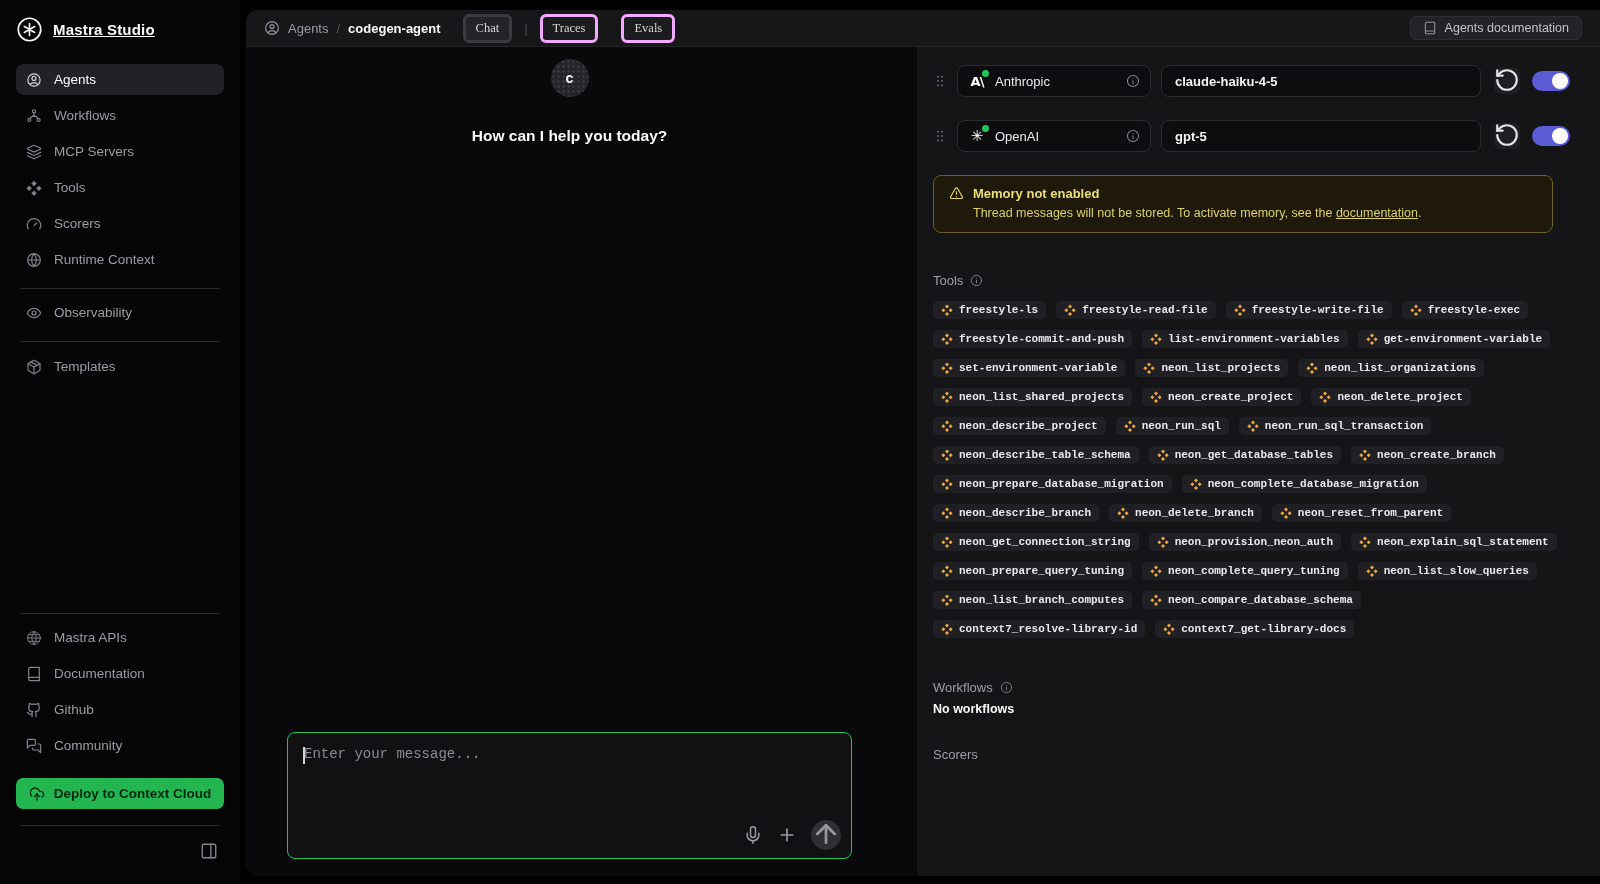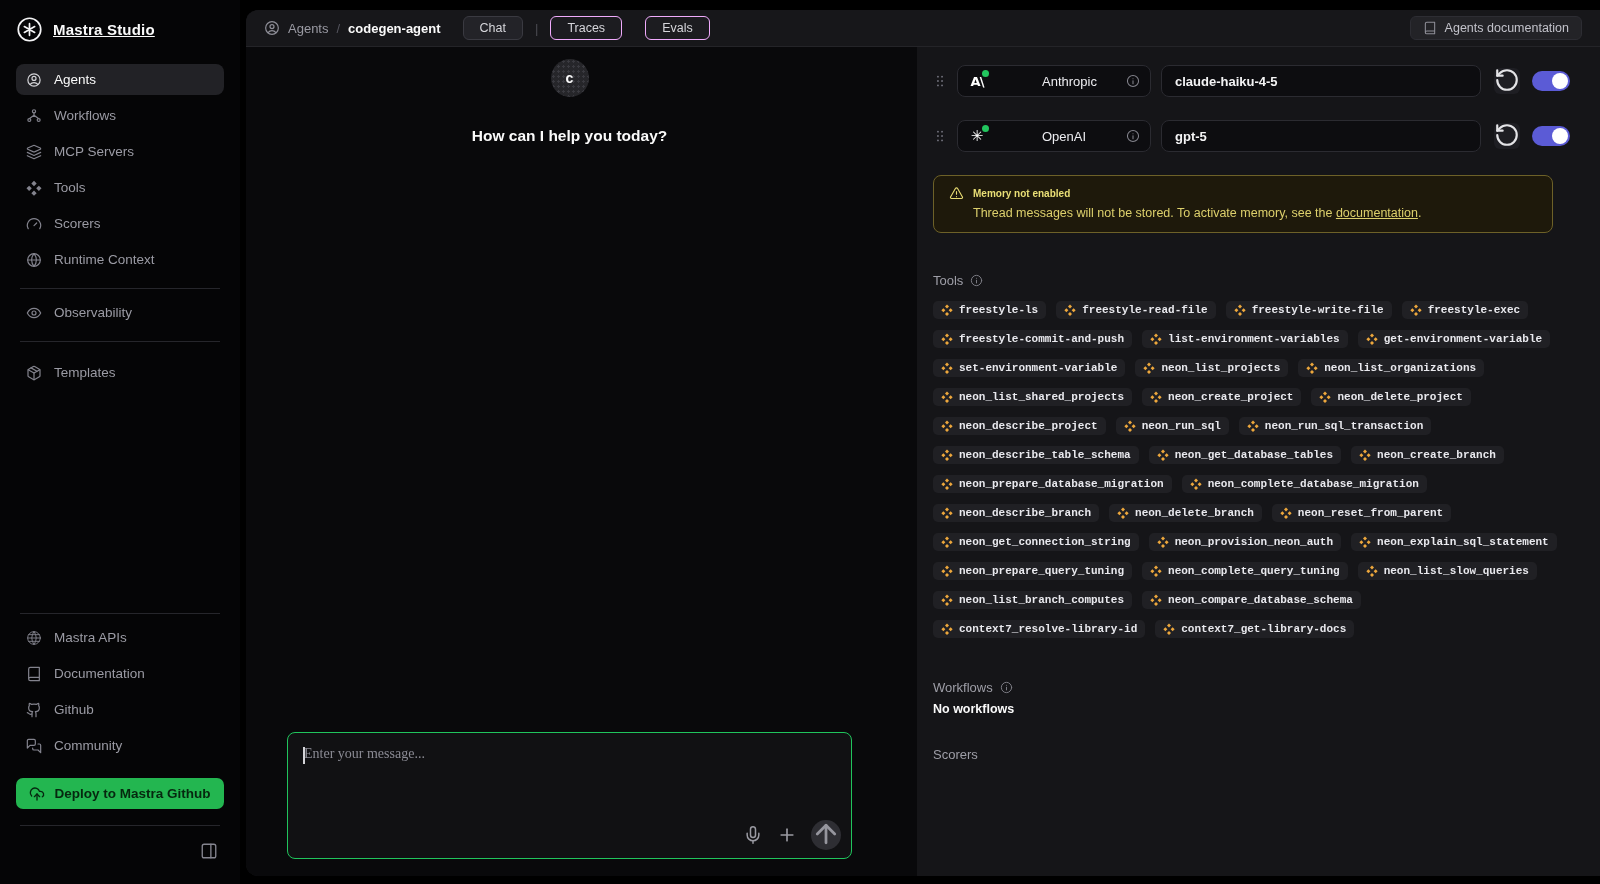--- a/index.html
+++ b/index.html
@@ -43,22 +43,22 @@
   .topbar { height:37px; flex:0 0 37px; background:#17171a; border-bottom:1px solid #242428;
             display:flex; align-items:center; padding:0 18px; }
   .breadcrumb { display:flex; align-items:center; gap:8px; }
   .breadcrumb .ico { width:16px; height:16px; color:#8f8f98; }
   .breadcrumb .ico svg { width:16px; height:16px; display:block; }
   .crumb-section { font-size:13px; color:#9a9aa3; }
   .crumb-sep { font-size:13px; color:#55555e; }
   .crumb-current { font-size:13px; color:#fafafa; font-weight:700; }
 
   .tabs { display:flex; align-items:center; gap:9px; margin-left:22px; }
-  .tab-btn { font-size:12.5px; color:#d6d6db; background:#1c1c20; border:1px solid #f0abfc;
-             border-radius:6px; padding:4px 16px; cursor:pointer; font-family:Liberation Sans, sans-serif; }
+  .tab-btn { font-size:12.5px; color:#d6d6db; background:#1c1c20; border:3px solid #f0abfc;
+             border-radius:6px; padding:4px 10px; cursor:pointer; font-family:Liberation Serif, serif; }
   .tab-btn.active { background:#232328; border-color:#3a3a41; }
   .tab-sep { color:#4a4a52; font-size:13px; padding:0 3px; }
 
   .topbar-right { margin-left:auto; }
   .docs-btn { display:flex; align-items:center; gap:8px; background:#232327; border:1px solid #2d2d33;
               border-radius:6px; padding:4px 12px; font-size:12.5px; color:#c2c2ca; cursor:pointer;
               font-family:inherit; }
   .docs-btn .ico { width:14px; height:14px; color:#8f8f98; }
   .docs-btn .ico svg { width:14px; height:14px; display:block; }
 
@@ -71,21 +71,21 @@
             background:#26262a;
             background-image:radial-gradient(#3a3a40 1px, transparent 1.2px);
             background-size:5px 5px;
             display:flex; align-items:center; justify-content:center;
             color:#fafafa; font-size:14px; font-weight:700; }
   .greeting { margin-top:30px; font-size:15.5px; font-weight:600; color:#fafafa; }
 
   .chat-inputwrap { position:absolute; bottom:17px; left:41px; width:565px; height:127px;
                     background:#111113; border:1.5px solid #20c45c; border-radius:8px; }
   .chat-input { width:100%; height:78px; background:transparent; border:none; outline:none;
-                resize:none; color:#e4e4e7; font-size:14px; font-family:Liberation Serif, serif;
+                resize:none; color:#e4e4e7; font-size:14px; font-family:Liberation Mono, monospace;
                 padding:13px 16px; }
   .chat-input::placeholder { color:#8b8b94; }
   .caret { position:absolute; left:15px; top:14px; width:1.5px; height:17px; background:#d4d4d8; }
   .chat-controls { position:absolute; right:10px; bottom:8px; display:flex; align-items:center; gap:14px; }
   .ctl-btn { background:none; border:none; width:20px; height:20px; color:#9a9aa2; cursor:pointer; padding:0; }
   .ctl-btn svg { width:18px; height:18px; display:block; margin:auto; }
   .send-btn { width:30px; height:30px; border-radius:50%; background:#2e2e33; border:none;
               color:#96969e; display:flex; align-items:center; justify-content:center; cursor:pointer; }
   .send-btn svg { width:15px; height:15px; }
 
@@ -98,21 +98,21 @@
   .drag-handle svg { width:14px; height:20px; display:block; }
   .provider-select { width:194px; height:32px; background:#0d0d10; border:1px solid #2b2b31;
                      border-radius:8px; display:flex; align-items:center; gap:9px; padding:0 10px;
                      cursor:pointer; }
   .logo-wrap { position:relative; width:18px; height:18px; display:flex; align-items:center; justify-content:center; }
   .logo-wrap .mark { font-weight:700; font-size:13px; color:#fff; letter-spacing:-1px;
                      font-family:"DejaVu Sans", sans-serif; line-height:1; }
   .logo-wrap .mark.oai { font-size:15px; letter-spacing:0; }
   .status-dot { position:absolute; top:-2px; right:-3px; width:7px; height:7px; border-radius:50%;
                 background:#22c55e; }
-  .provider-name { font-size:13px; color:#ececf0; font-weight:500;margin-left:47px; }
+  .provider-name { font-size:13px; color:#ececf0; font-weight:500; }
   .info-ico { margin-left:auto; width:14px; height:14px; color:#84848d; }
   .info-ico svg { width:14px; height:14px; display:block; }
   .model-input { flex:1; height:32px; background:#0d0d10; border:1px solid #2b2b31; border-radius:8px;
                  margin-left:10px; padding:0 13px; display:flex; align-items:center;
                  font-size:13px; font-weight:600; color:#f4f4f5; cursor:text; }
   .reset-btn { margin-left:13px; width:26px; height:26px; border-radius:6px; background:#1e1e23;
                border:none; color:#e4e4e7; display:flex; align-items:center; justify-content:center;
                cursor:pointer; }
   .reset-btn svg { width:14px; height:14px; }
   .toggle { margin-left:12px; width:38px; height:20px; border-radius:10px; background:#5b5bd6;
@@ -123,21 +123,21 @@
   .section-label { display:flex; align-items:center; gap:7px; font-size:13px; color:#9e9ea7; }
   .section-label .info-ico { margin-left:0; width:13px; height:13px; color:#7d7d86; }
   .section-label .info-ico svg { width:13px; height:13px; }
 
   .memory-section { margin-top:17px; }
   .warning-box { margin-top:11px; border:1px solid #6d6128; background:#1e190b; border-radius:8px;
                  padding:10px 15px 12px; width:620px; }
   .warning-title-row { display:flex; align-items:center; gap:9px; }
   .warning-title-row .ico { width:15px; height:15px; color:#e8db72; }
   .warning-title-row .ico svg { width:15px; height:15px; display:block; }
-  .warning-title { font-size:10px; font-weight:700; color:#eadf76; }
+  .warning-title { font-size:13px; font-weight:700; color:#eadf76; }
   .warning-body { margin-top:5px; padding-left:24px; font-size:12.5px; color:#ddd06c; }
   .warning-body a { color:#ddd06c; text-decoration:underline; cursor:pointer; }
 
   .tools-section { margin-top:40px; }
   .badges { margin-top:13px; display:flex; flex-wrap:wrap; gap:11px 10px; max-width:640px; }
   .badge { display:inline-flex; align-items:center; gap:6px; background:#202024; border-radius:5px;
            padding:3px 8px; cursor:default; }
   .badge-ico { width:12px; height:12px; color:#eda73c; flex:0 0 12px; }
   .badge-ico svg { width:12px; height:12px; display:block; }
   .badge-label { font-family:Liberation Mono, monospace; font-size:11px; font-weight:700;
@@ -229,21 +229,21 @@
     <span class="ico">
           <svg viewBox="0 0 24 24" fill="none" stroke="currentColor" stroke-width="1.8" stroke-linecap="round" stroke-linejoin="round" style="width:100%;height:100%">
             <path d="M2 12s3.5-7 10-7 10 7 10 7-3.5 7-10 7-10-7-10-7Z"></path>
             <circle cx="12" cy="12" r="3"></circle>
           </svg>
         </span>
     <span>Observability</span>
   </div>
 </nav>
   <div class="divider"></div>
-  <nav class="nav" style="margin-top:7px">
+  <nav class="nav" style="margin-top:1px">
   <div class="nav-item">
     <span class="ico">
           <svg viewBox="0 0 24 24" fill="none" stroke="currentColor" stroke-width="1.8" stroke-linecap="round" stroke-linejoin="round" style="width:100%;height:100%">
             <path d="m7.5 4.3 9 5.1"></path>
             <path d="M21 8a2 2 0 0 0-1-1.7l-7-4a2 2 0 0 0-2 0l-7 4A2 2 0 0 0 3 8v8a2 2 0 0 0 1 1.7l7 4a2 2 0 0 0 2 0l7-4a2 2 0 0 0 1-1.7Z"></path>
             <path d="M3.3 7 12 12l8.7-5"></path>
             <path d="M12 22V12"></path>
           </svg>
         </span>
     <span>Templates</span>
@@ -293,21 +293,21 @@
     <span>Community</span>
   </div>
 </nav>
 
   <button class="deploy-btn">
     <span class="ico"><svg viewBox="0 0 24 24" fill="none" stroke="currentColor" stroke-width="2" stroke-linecap="round" stroke-linejoin="round" style="width:100%;height:100%">
           <path d="M4 14.9A7 7 0 1 1 15.7 8h1.8a4.5 4.5 0 0 1 2.5 8.2"></path>
           <path d="M12 12v9"></path>
           <path d="m16 16-4-4-4 4"></path>
         </svg></span>
-    <span>Deploy to Mastra Github</span>
+    <span>Deploy to Context Cloud</span>
   </button>
 
   <div class="divider" style="margin-top:16px"></div>
   <div class="collapse-row">
     <button class="collapse-btn"><span><svg viewBox="0 0 24 24" fill="none" stroke="currentColor" stroke-width="1.8" stroke-linecap="round" stroke-linejoin="round" style="width:100%;height:100%">
             <rect width="18" height="18" x="3" y="3" rx="2.5"></rect>
             <line x1="14.5" x2="14.5" y1="3" y2="21"></line>
           </svg></span></button>
   </div>
 </aside>

